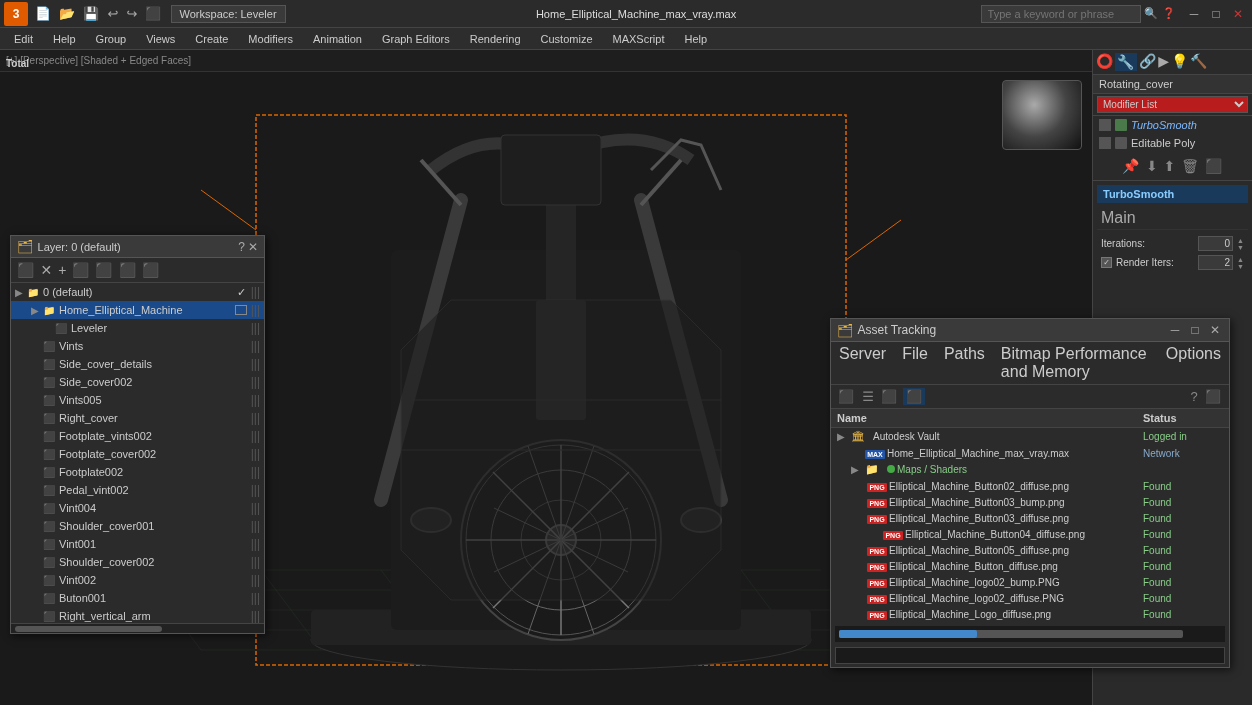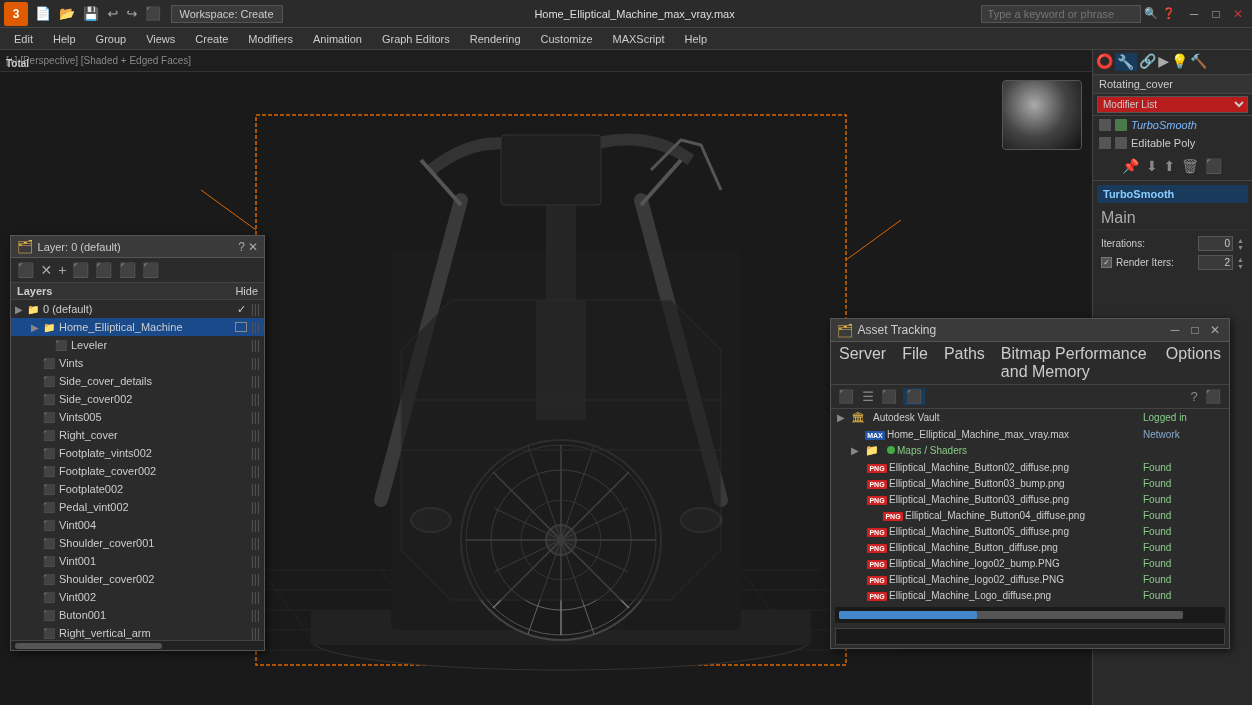--- a/index.html
+++ b/index.html
@@ -136,21 +136,21 @@
       <span>3</span>
     </div>
   <div class="toolbar-icons">
     <span>📄</span>
     <span>📂</span>
     <span>💾</span>
     <span>↩</span>
     <span>↪</span>
     <span>⬛</span>
   </div>
-  <div class="workspace">Workspace: Create</div>
+  <div class="workspace">Workspace: Leveler</div>
   <div class="file-title">Home_Elliptical_Machine_max_vray.max</div>
   <input class="search-box" placeholder="Type a keyword or phrase" style="">
   <span style="color:#aaa;margin-right:4px;">🔍</span>
   <span style="color:#aaa;margin-right:8px;">❓</span>
   <div class="win-controls">
     <span>─</span>
     <span>□</span>
     <span style="color:#cc3333;">✕</span>
   </div>
 </div>
@@ -347,24 +347,20 @@
   </div>
   <div id="layers-toolbar">
     <span style="color:#aaa;">⬛</span>
     <span style="color:#aaa;">✕</span>
     <span style="color:#aaa;">+</span>
     <span style="color:#aaa;">⬛</span>
     <span style="color:#aaa;">⬛</span>
     <span style="color:#aaa;">⬛</span>
     <span style="color:#aaa;">⬛</span>
   </div>
-  <div id="layers-header">
-    <span class="lh-layers">Layers</span>
-    <span class="lh-hide">Hide</span>
-  </div>
   <div id="layers-list">
 
     <div class="layer-item">
       <span class="expand-icon">▶</span>
       <span class="layer-type-icon">📁</span>
       <span class="layer-name">0 (default)</span>
       <span class="check-icon">✓</span>
       <span class="bars-icon">|||</span>
     </div>
 
@@ -490,20 +486,24 @@
     <span style="font-size:13px;">☰</span>
     <span style="font-size:13px;">⬛</span>
     <span style="font-size:13px;background:#1a3a5c;color:#7cb8ff;">⬛</span>
     <div class="spacer"></div>
     <div class="right-icons">
       <span>?</span>
       <span>⬛</span>
     </div>
   </div>
   <div id="asset-table">
+    <div id="asset-table-header">
+      <span class="col-name">Name</span>
+      <span class="col-status">Status</span>
+    </div>
     <div id="asset-rows">
 
       <div class="asset-row">
         <span class="expand">▶</span>
         <span class="row-icon" style="color:#e8b84b;">🏛</span>
         <span class="row-name">Autodesk Vault</span>
         <span class="row-status status-logged">Logged in</span>
       </div>
 
       <div class="asset-row" style="padding-left:20px;">

